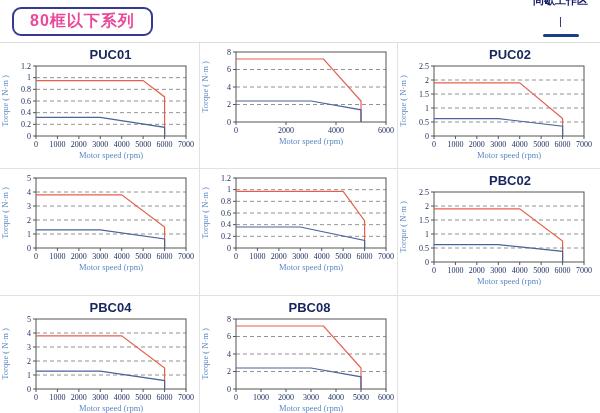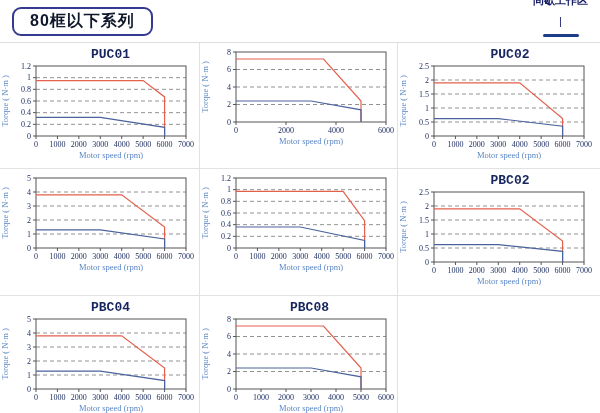--- a/index.html
+++ b/index.html
@@ -1,26 +1,26 @@
 <!DOCTYPE html>
 <html><head>
 <meta charset="utf-8">
 <style>
   html,body{margin:0;padding:0;background:#fff;}
   .page{width:600px;height:413px;background:#fff;overflow:hidden;font-family:"Liberation Sans",sans-serif;}
   .topbar{height:42px;display:flex;align-items:center;justify-content:space-between;padding:0 12px;box-sizing:border-box;}
-  .badge{border:2px solid #343a90;border-radius:9px;padding:2px 16px;color:#0f172a;font-weight:bold;font-size:16px;letter-spacing:1px;}
+  .badge{border:2px solid #343a90;border-radius:9px;padding:2px 16px;color:#ec4899;font-weight:bold;font-size:16px;letter-spacing:1px;}
   .legend{display:flex;align-items:center;gap:7px;font-size:11px;font-weight:bold;color:#151c66;flex-direction:column;}
   .legend-line{display:inline-block;width:36px;height:3px;border-radius:2px;}
   .legend-sep{font-weight:normal;color:#151c66;padding:0 2px;}
   .grid{display:grid;grid-template-columns:200px 198px 202px;grid-template-rows:126px 127px 118px;border-top:1px solid #ddd;}
   .cell{box-sizing:border-box;border-right:1px solid #e2e2e2;border-bottom:1px solid #e2e2e2;padding-top:5px;overflow:hidden;background:#fff;}
   .cell:nth-child(3n){border-right:none;}
   .cell.empty{border-bottom:none;}
-  .chart-title{font-family:Liberation Mono, monospace;font-weight:bold;font-size:13px;color:#17265e;text-align:center;margin-left:22px;line-height:14px;}
+  .chart-title{font-family:Liberation Sans, sans-serif;font-weight:bold;font-size:13px;color:#17265e;text-align:center;margin-left:22px;line-height:14px;}
   svg text{font-family:"Liberation Serif",serif;}
   .tick{font-size:8px;fill:#1a2a5e;}
   .axis-label{font-size:8.5px;fill:#5b87c5;}
 </style>
 </head>
 <body>
 
 <div class="page">
   <div class="topbar">
     <div class="badge">80框以下系列</div>

